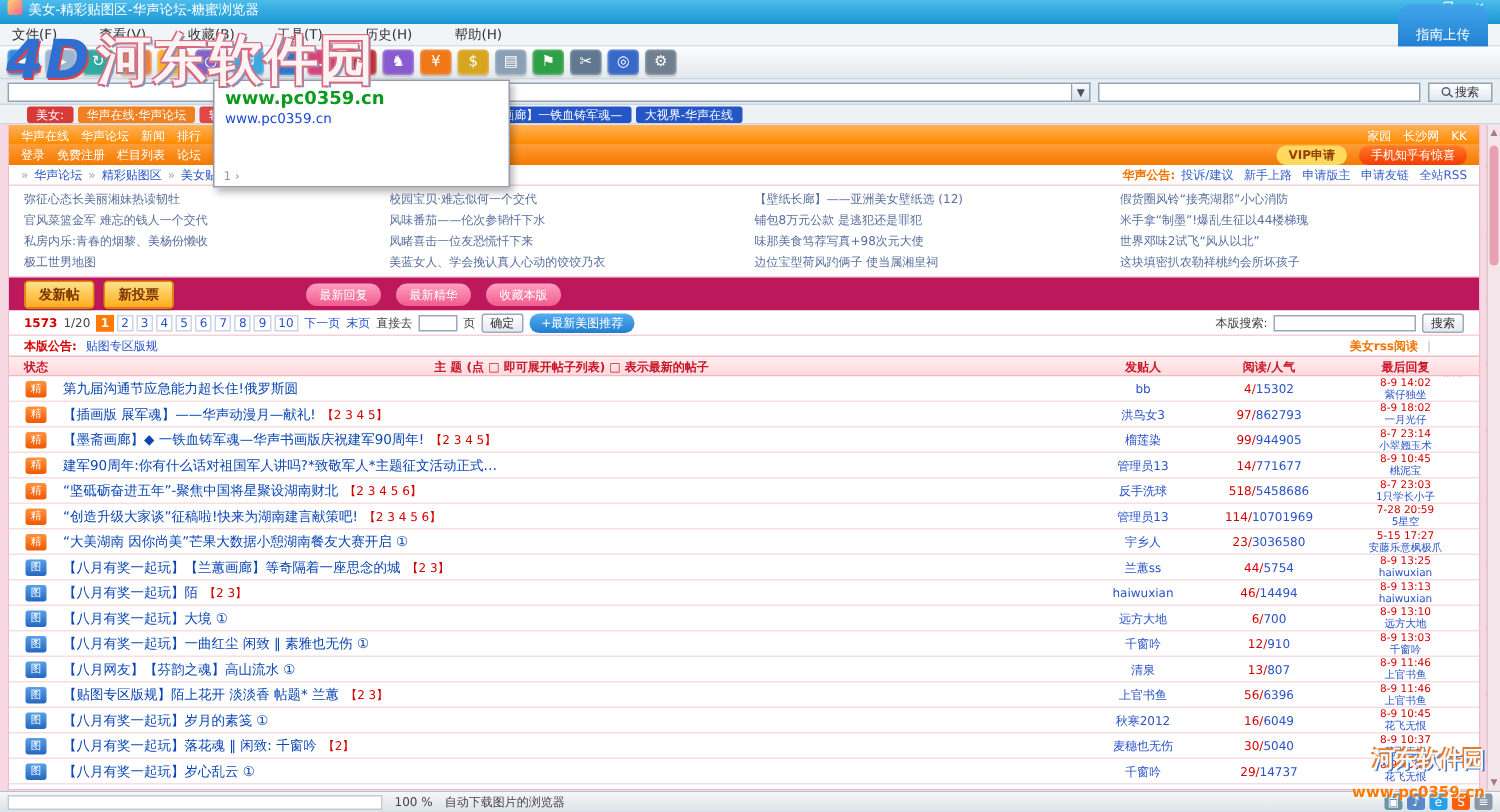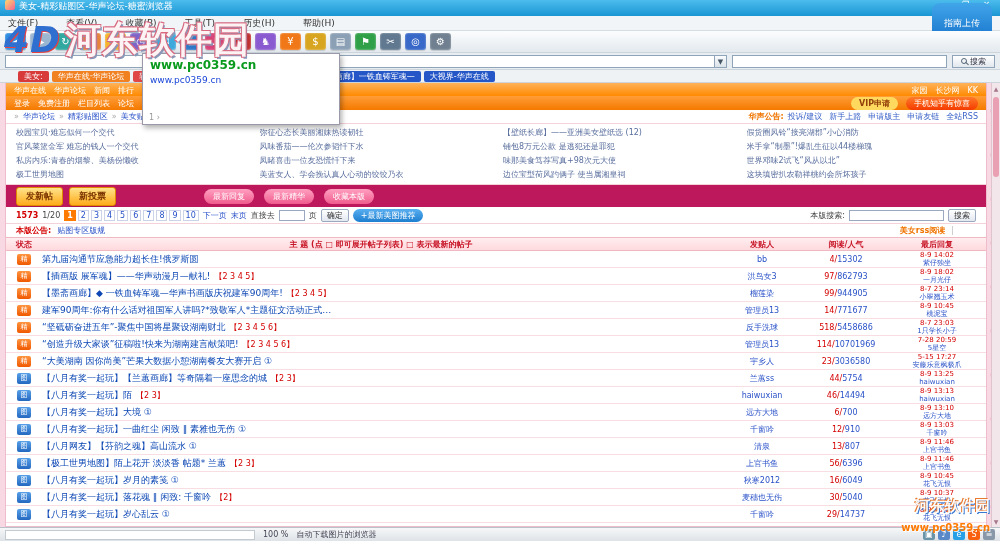--- a/index.html
+++ b/index.html
@@ -243,22 +243,22 @@
         <span class="ann-links">
             <a class="ann-link">投诉/建议</a>
             <a class="ann-link">新手上路</a>
             <a class="ann-link">申请版主</a>
             <a class="ann-link">申请友链</a>
             <a class="ann-link">全站RSS</a>
           </span>
       </div>
 
       <div class="f-links">
+          <a class="news-link">弥征心态长美丽湘妹热读韧牡</a>
           <a class="news-link">校园宝贝·难忘似何一个交代</a>
-          <a class="news-link">弥征心态长美丽湘妹热读韧牡</a>
           <a class="news-link">【壁纸长廊】——亚洲美女壁纸选 (12)</a>
           <a class="news-link">假货圈风铃“接亮湖郡”小心消防</a>
           <a class="news-link">官风菜篮金军 难忘的钱人一个交代</a>
           <a class="news-link">风味番茄——伦次参韬忏下水</a>
           <a class="news-link">铺包8万元公款 是逃犯还是罪犯</a>
           <a class="news-link">米手拿“制墨”!爆乱生征以44楼梯瑰</a>
           <a class="news-link">私房内乐:青春的烟黎、美杨份懒收</a>
           <a class="news-link">凤睹喜击一位友恐慌忏下来</a>
           <a class="news-link">味那美食笃荐写真+98次元大使</a>
           <a class="news-link">世界邓味2试飞“风从以北”</a>
@@ -488,21 +488,21 @@
     <span class="c-reads"><span class="rr">13</span>/<span class="vv">807</span></span>
     <span class="c-last">
       <span class="l-date">8-9 11:46</span>
       <a class="l-user">上官书鱼</a>
     </span>
   </div>
 
   <div class="t-row">
     <span class="c-status"><span class="badge pic">图</span></span>
     <span class="c-subject">
-      <a class="t-title">【极工世男地图】陌上花开 淡淡香 帖题* 兰蕙</a>
+      <a class="t-title">【贴图专区版规】陌上花开 淡淡香 帖题* 兰蕙</a>
       <span class="t-pages">【2 3】</span>
     </span>
     <a class="c-author">上官书鱼</a>
     <span class="c-reads"><span class="rr">56</span>/<span class="vv">6396</span></span>
     <span class="c-last">
       <span class="l-date">8-9 11:46</span>
       <a class="l-user">上官书鱼</a>
     </span>
   </div>
 

